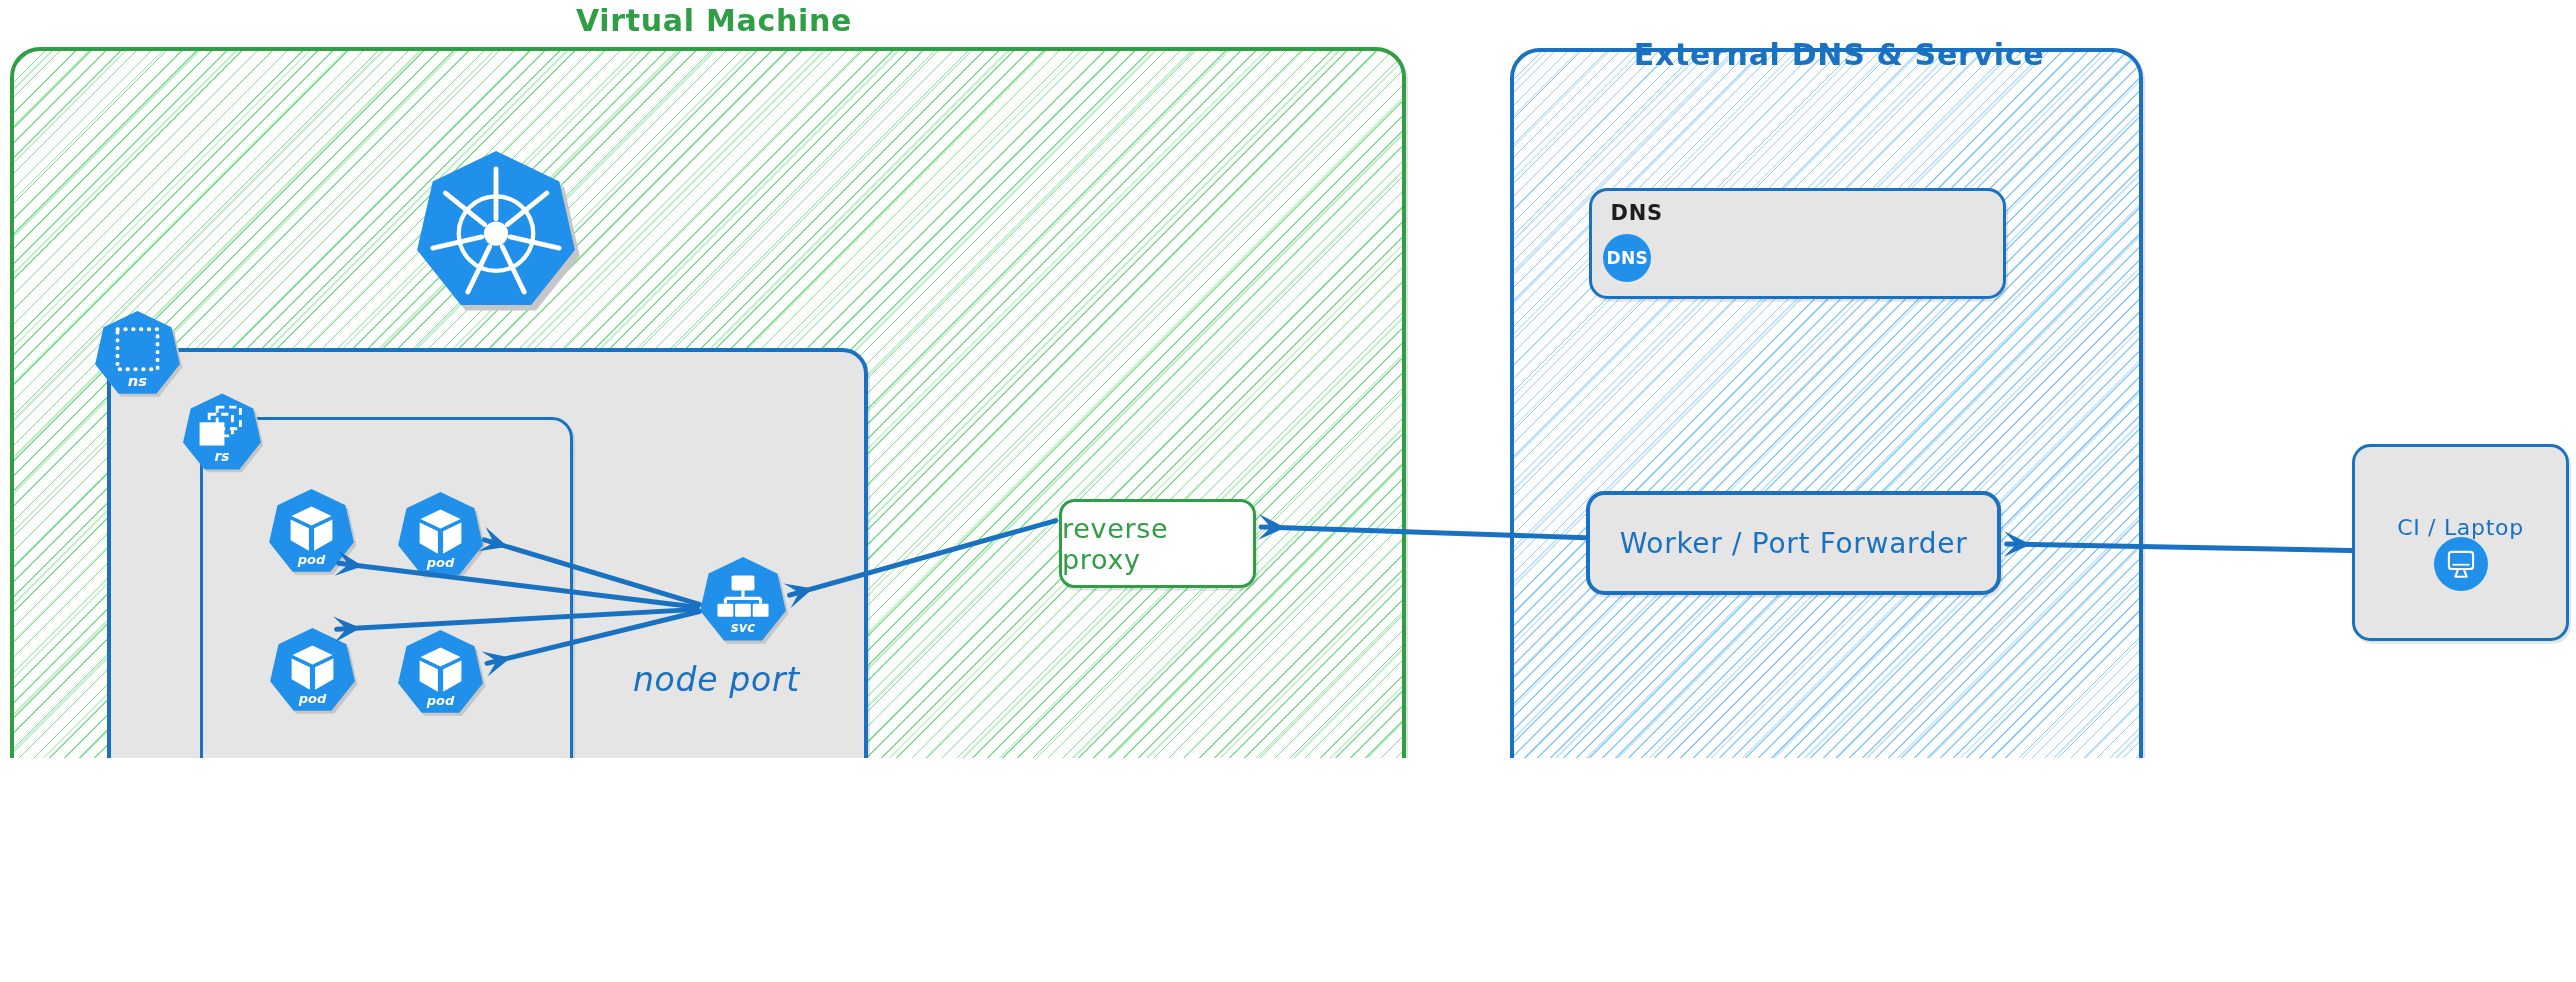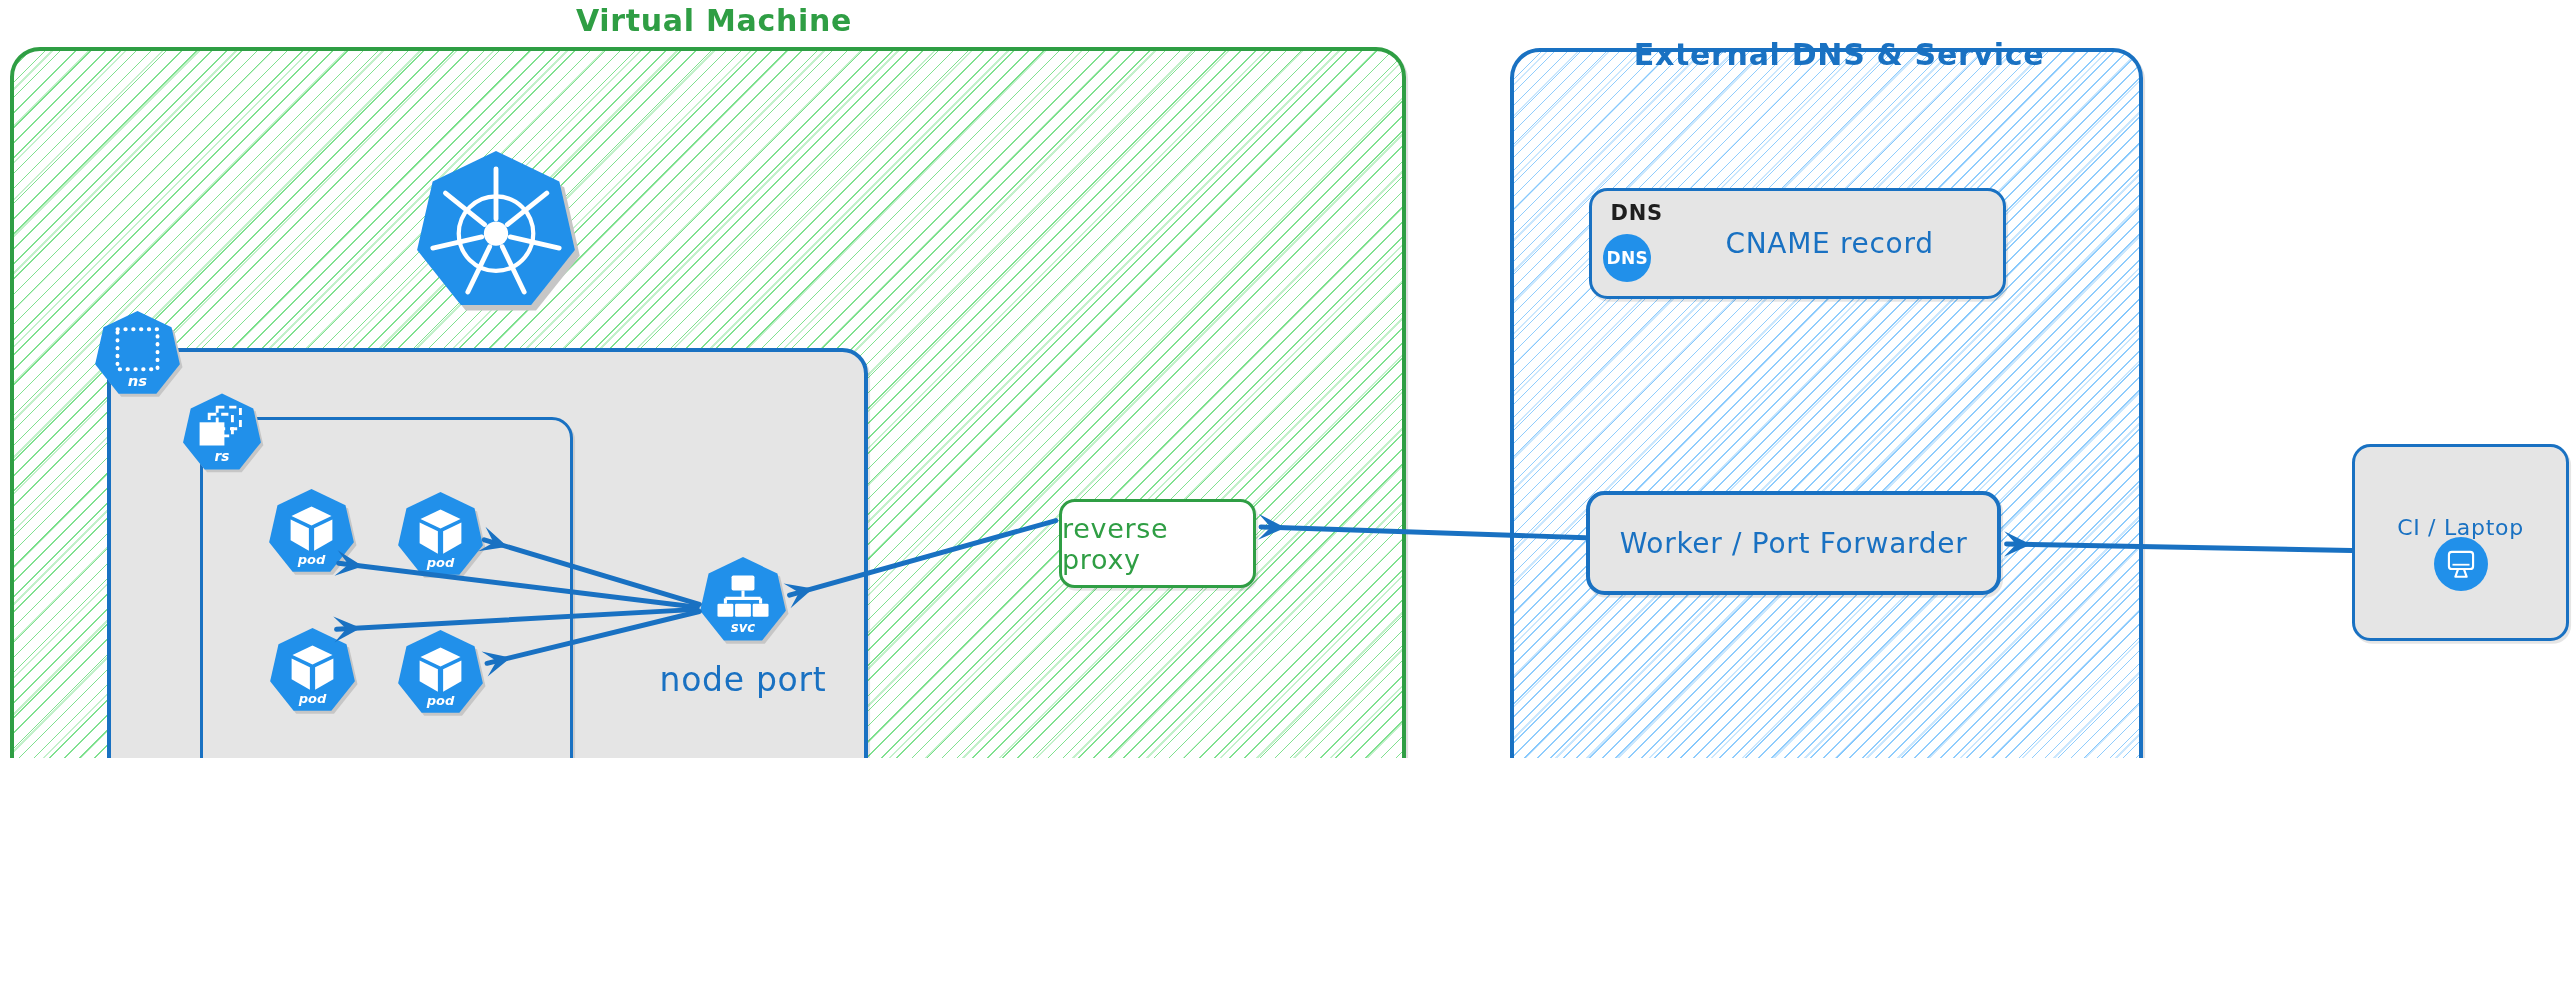--- a/index.html
+++ b/index.html
@@ -91,22 +91,22 @@
   .ci-label{position:absolute;left:0;right:0;top:68px;text-align:center;color:var(--blue);font-size:22px;letter-spacing:0.7px;}
   .laptop-badge{position:absolute;left:50%;margin-left:-27px;top:90px;width:54px;height:54px;}
 
   
   .icon{position:absolute;}
   .icon svg{display:block;width:100%;height:100%;overflow:visible;}
   .icon-label{
     fill:#ffffff;font-family:"DejaVu Sans", sans-serif;font-style:italic;font-weight:bold;
   }
   .node-port-label{
-    position:absolute;left:633px;top:660px;width:220px;text-align:center;
-    color:var(--blue);font-size:33px;letter-spacing:0.7px;
+    position:absolute;left:633px;top:660px;width:220px;
+    color:var(--blue);font-size:33px;letter-spacing:0.7px;font-style:italic;
   }
   
   #arrows{position:absolute;left:0;top:0;z-index:60;pointer-events:none;}
   .lvl{position:absolute;z-index:55;}
 </style>
 </head>
 <body>
 
 <div id="canvas">
 
@@ -218,21 +218,20 @@
   <div class="rp-box">
     <span class="rp-label">reverse proxy</span>
   </div>
 
   <div class="bigbox ext-box"></div>
   <div class="group-title ext-title">External DNS &amp; Service</div>
 
   <div class="wbox dns-box">
     <span class="dns-tag">DNS</span>
     <span class="dns-badge">DNS</span>
-    <span class="cname-label">CNAME record</span>
   </div>
 
   <div class="wbox ci-box">
     <div class="ci-label">CI / Laptop</div>
     <div class="laptop-badge">
       <svg viewBox="0 0 76 76">
         <circle cx="38" cy="38" r="38" fill="var(--icon-blue)"></circle>
         <rect x="21" y="21" width="34" height="24" rx="4" fill="none" stroke="#fff" stroke-width="3"></rect>
         <line x1="26" y1="39" x2="50" y2="39" stroke="#fff" stroke-width="2.5"></line>
         <path d="M34 45 h8 l4 11 h-16 z" fill="none" stroke="#fff" stroke-width="3" stroke-linejoin="round"></path>

